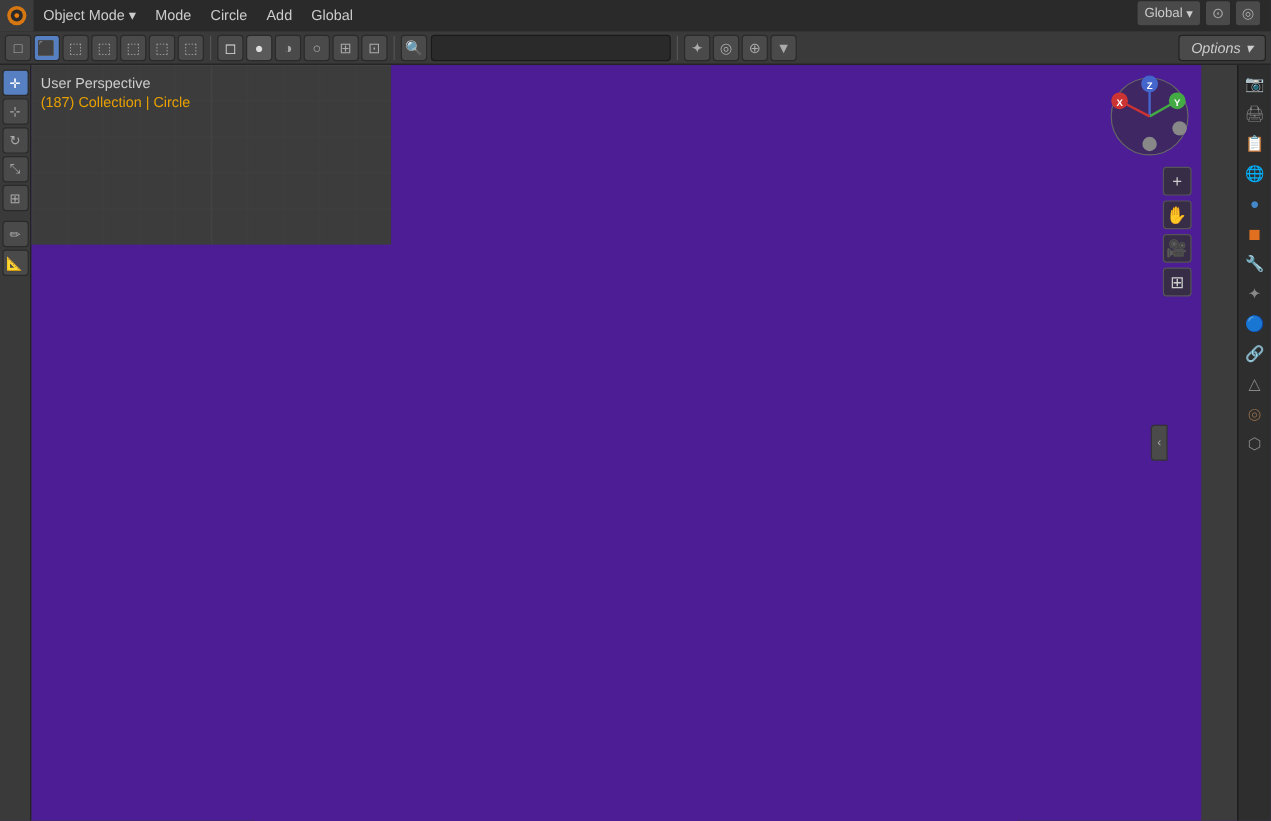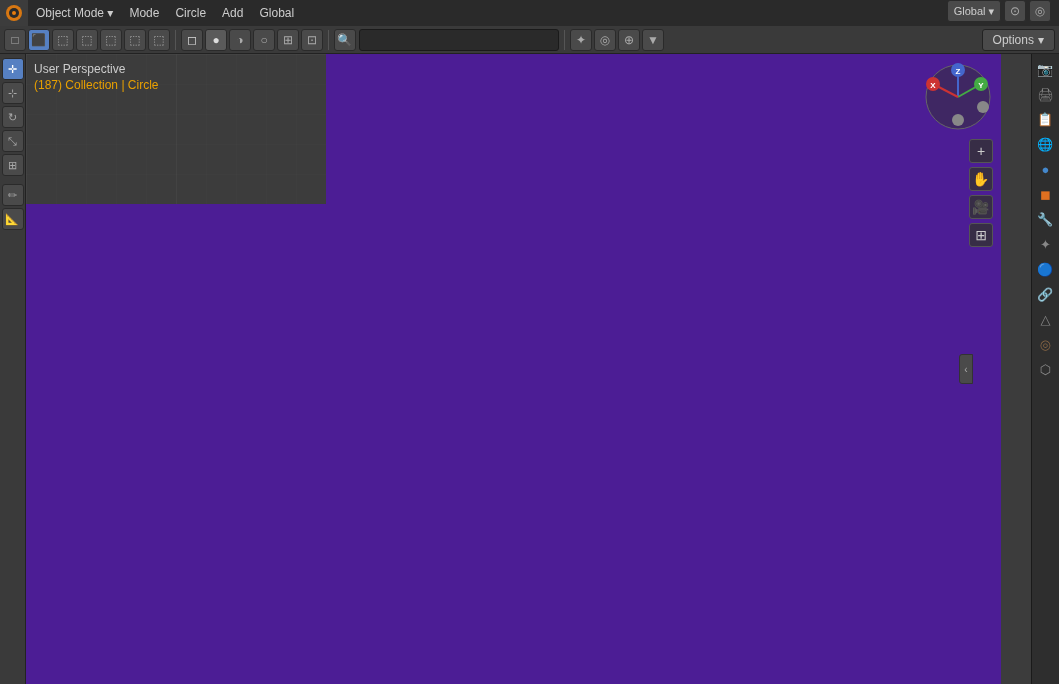--- a/index.html
+++ b/index.html
@@ -342,21 +342,21 @@
   <div class="toolbar-separator"></div>
 
   <div class="toolbar-icon-row">
     <div class="toolbar-icon-btn">✦</div>
     <div class="toolbar-icon-btn">◎</div>
     <div class="toolbar-icon-btn">⊕</div>
     <div class="toolbar-icon-btn">▼</div>
   </div>
   <div style="flex:1;"></div>
 
-  <button id="options-btn" style="position:relative; right:auto; top:auto; background:#4a4a4a; border:1px solid #222; border-radius:3px; height:22px; padding:0 10px; color:#ccc; font-size:12px; cursor:pointer; display:flex; align-items:center; gap:4px;">
+  <button id="options-btn" style="position:relative; right:auto; top:auto; background:#4a4a4a; border:1px solid #222; border-radius:3px; height:22px; padding:0 10px; color:#ccc; font-size:12px; cursor:pointer; display:flex; align-items:center; gap:4px;font-style:italic;">
     <span>Options</span>
     <span>▾</span>
   </button>
 </div>
 
 <div id="left-toolbar">
   <div class="left-tool-btn active" title="Cursor">✛</div>
   <div class="left-tool-btn" title="Move">⊹</div>
   <div class="left-tool-btn" title="Rotate">↻</div>
   <div class="left-tool-btn" title="Scale">⤡</div>

